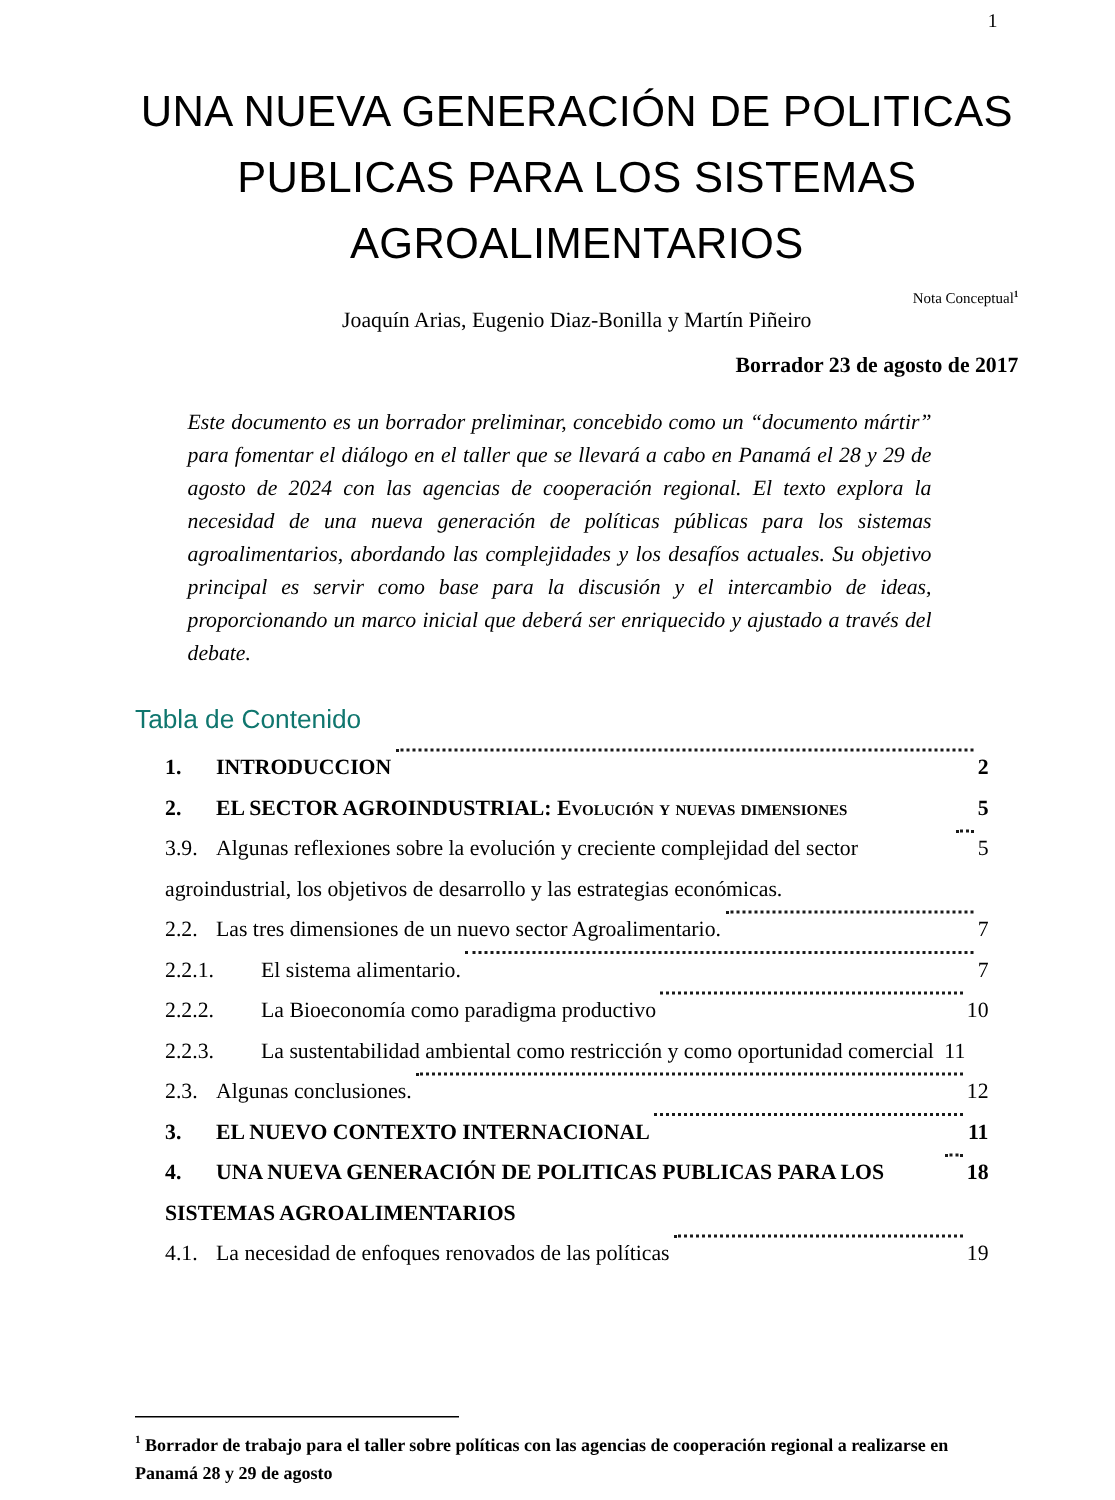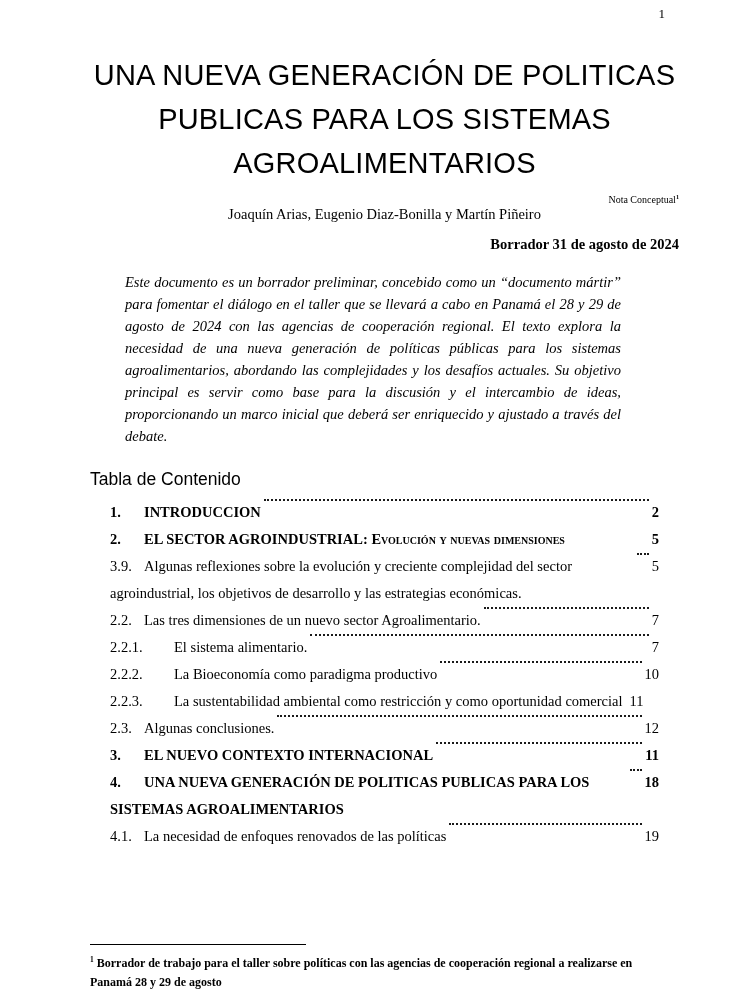--- a/index.html
+++ b/index.html
@@ -88,26 +88,26 @@
 <div class="page">
 
   <div class="page-number">1</div>
 
   <h1 class="doc-title">UNA NUEVA GENERACIÓN DE POLITICAS PUBLICAS PARA LOS SISTEMAS AGROALIMENTARIOS</h1>
 
   <div class="subtitle"><span>Nota Conceptual</span><sup>1</sup></div>
 
   <div class="authors">Joaquín Arias, Eugenio Diaz-Bonilla y Martín Piñeiro</div>
 
-  <div class="draft-date">Borrador 31 de agosto de 2024</div>
+  <div class="draft-date">Borrador 23 de agosto de 2017</div>
 
   <p class="abstract">Este documento es un borrador preliminar, concebido como un “documento mártir” para fomentar el diálogo en el taller que se llevará a cabo en Panamá el 28 y 29 de agosto de 2024 con las agencias de cooperación regional. El texto explora la necesidad de una nueva generación de políticas públicas para los sistemas agroalimentarios, abordando las complejidades y los desafíos actuales. Su objetivo principal es servir como base para la discusión y el intercambio de ideas, proporcionando un marco inicial que deberá ser enriquecido y ajustado a través del debate.</p>
 
   <div class="toc">
-    <div class="toc-heading" style="color: #000000;">Tabla de Contenido</div>
+    <div class="toc-heading" style="color: #0f766e;">Tabla de Contenido</div>
 
     <div class="toc-rows">
 
       <div class="toc-row lvl1">
         <span class="toc-text"><span class="toc-num">1.</span><span class="toc-label">INTRODUCCION</span></span>
         <span class="toc-leader"></span>
         <span class="toc-page">2</span>
       </div>
 
       <div class="toc-row lvl1">

